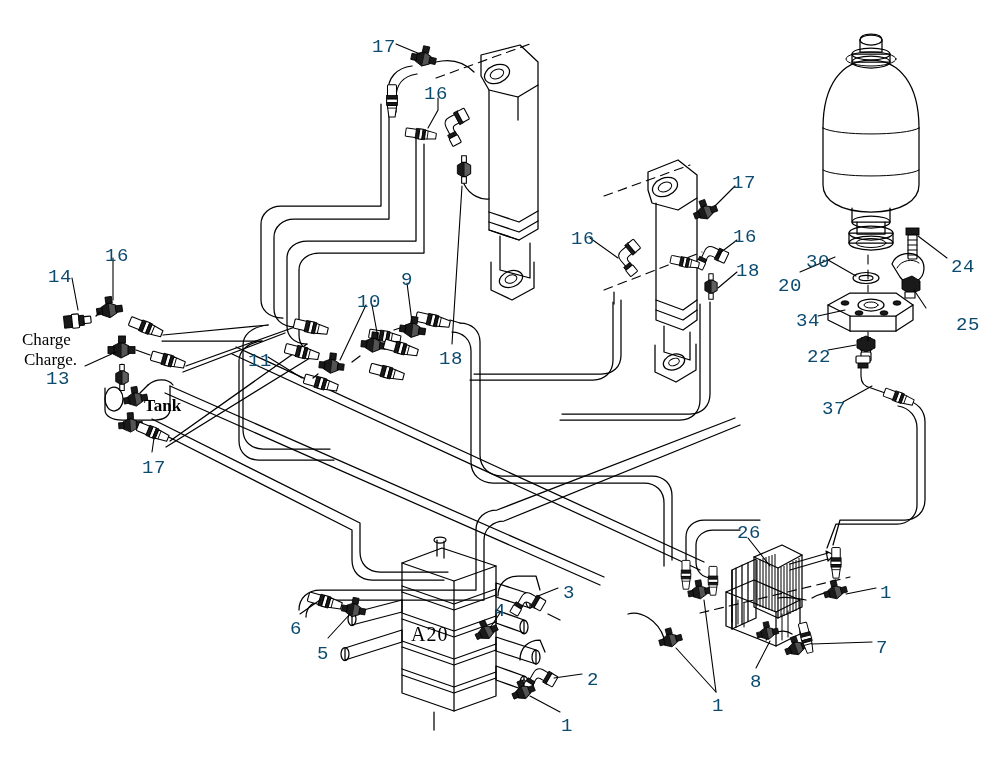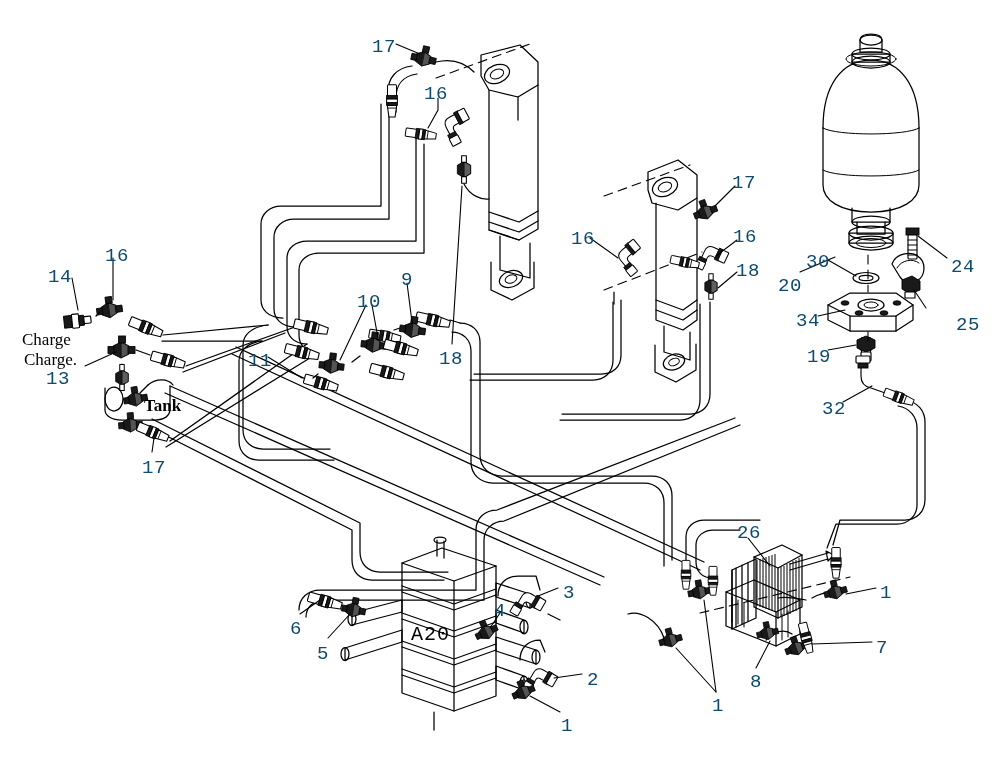--- a/index.html
+++ b/index.html
@@ -626,34 +626,34 @@
 
       <path class="lead" d="M756,668 L770,641"></path>
 
       <path class="lead" d="M872,642 L812,644"></path>
     </g>
   </svg>
 
   <div class="word" style="left:22px; top:330px;">Charge</div>
   <div class="word" style="left:24px; top:350px;">Charge.</div>
   <div class="word" style="left:144px; top:396px;font-weight:bold;">Tank</div>
-  <div class="part-label" style="left:411px; top:623px;font-family:Liberation Mono, monospace;">A20</div>
+  <div class="part-label" style="left:411px; top:623px;">A20</div>
 
   <div class="callout" style="left:372px; top:38px;">17</div>
   <div class="callout" style="left:424px; top:85px;">16</div>
   <div class="callout" style="left:439px; top:350px;">18</div>
   <div class="callout" style="left:778px; top:277px;">20</div>
   <div class="callout" style="left:732px; top:174px;">17</div>
   <div class="callout" style="left:571px; top:230px;">16</div>
   <div class="callout" style="left:733px; top:228px;">16</div>
   <div class="callout" style="left:736px; top:262px;">18</div>
   <div class="callout" style="left:806px; top:253px;">30</div>
   <div class="callout" style="left:796px; top:312px;">34</div>
-  <div class="callout" style="left:807px; top:348px;">19</div>
-  <div class="callout" style="left:822px; top:400px;">32</div>
+  <div class="callout" style="left:807px; top:348px;">22</div>
+  <div class="callout" style="left:822px; top:400px;">37</div>
   <div class="callout" style="left:951px; top:258px;">24</div>
   <div class="callout" style="left:924px; top:316px;margin-left:32px;">25</div>
   <div class="callout" style="left:48px; top:268px;">14</div>
   <div class="callout" style="left:105px; top:247px;">16</div>
   <div class="callout" style="left:46px; top:370px;">13</div>
   <div class="callout" style="left:142px; top:459px;">17</div>
   <div class="callout" style="left:248px; top:352px;">11</div>
   <div class="callout" style="left:357px; top:293px;">10</div>
   <div class="callout" style="left:401px; top:271px;">9</div>
   <div class="callout" style="left:290px; top:620px;">6</div>

